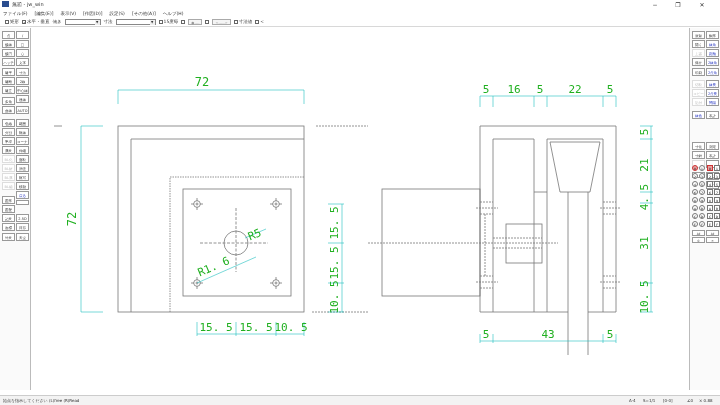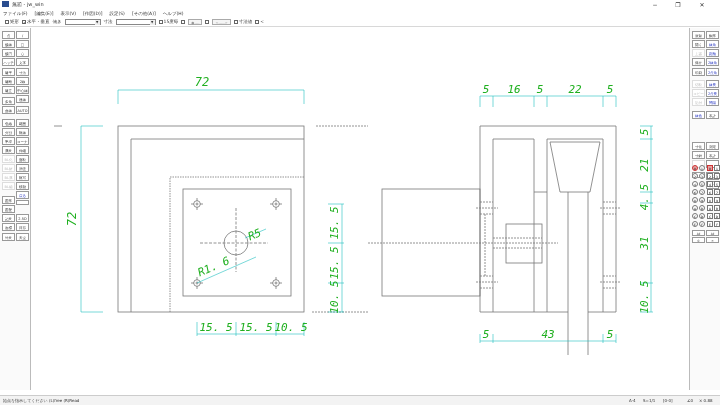--- a/index.html
+++ b/index.html
@@ -18,21 +18,21 @@
   .tb-btn { height: 6px; border: 0.5px solid #aaa; background: #f5f5f5; color: #999; font-size: 3.5px; padding: 0 2px; line-height: 6px; }
   .leftpanel { position: absolute; left: 0; top: 28px; width: 31px; height: 362px; border-right: 1px solid #bbb; background: #fafafa; }
   .rightpanel { position: absolute; left: 689px; top: 28px; width: 31px; height: 362px; border-left: 1px solid #bbb; background: #fafafa; }
   .pbtn { position: absolute; width: 13px; height: 8px; border: 0.5px solid #999; background: #fff; font-size: 3.5px; color: #333; text-align: center; line-height: 8px; overflow: hidden; white-space: nowrap; }
   .pbtn.disabled { color: #bbb; border-color: #ddd; }
   .pbtn.blue { color: #2030c0; }
   .layer { position: absolute; width: 6px; height: 6px; border: 0.5px solid #777; border-radius: 50%; font-size: 3px; text-align: center; line-height: 6px; background: #fff; }
   .layer.sel { background: #e8a0a0; border-color: #c33; }
   .layerbox { position: absolute; width: 6px; height: 6px; border: 0.5px solid #777; font-size: 3px; text-align: center; line-height: 6px; background: #fff; }
   .layerbox.sel { background: #e8a0a0; border-color: #c33; }
-  .canvas { position: absolute; left: 32px; top: 28px; width: 656px; height: 362px; background: #fff; font-style: italic; }
+  .canvas { position: absolute; left: 32px; top: 28px; width: 656px; height: 362px; background: #fff; }
   .canvas svg { position: absolute; left: 0; top: 0; }
   .statusbar { position: absolute; left: 0; top: 395px; width: 720px; height: 10px; border-top: 1px solid #ccc; font-size: 4px; color: #333; background: #f3f3f3; }
   .statusbar .msg { position: absolute; left: 3px; top: 2px; }
   .statusbar .cell { position: absolute; top: 2px; }
   .dimtext { font-family: "DejaVu Sans Mono", monospace; fill: #20b020; }
 </style>
 </head>
 <body>
 
 <div class="titlebar">

